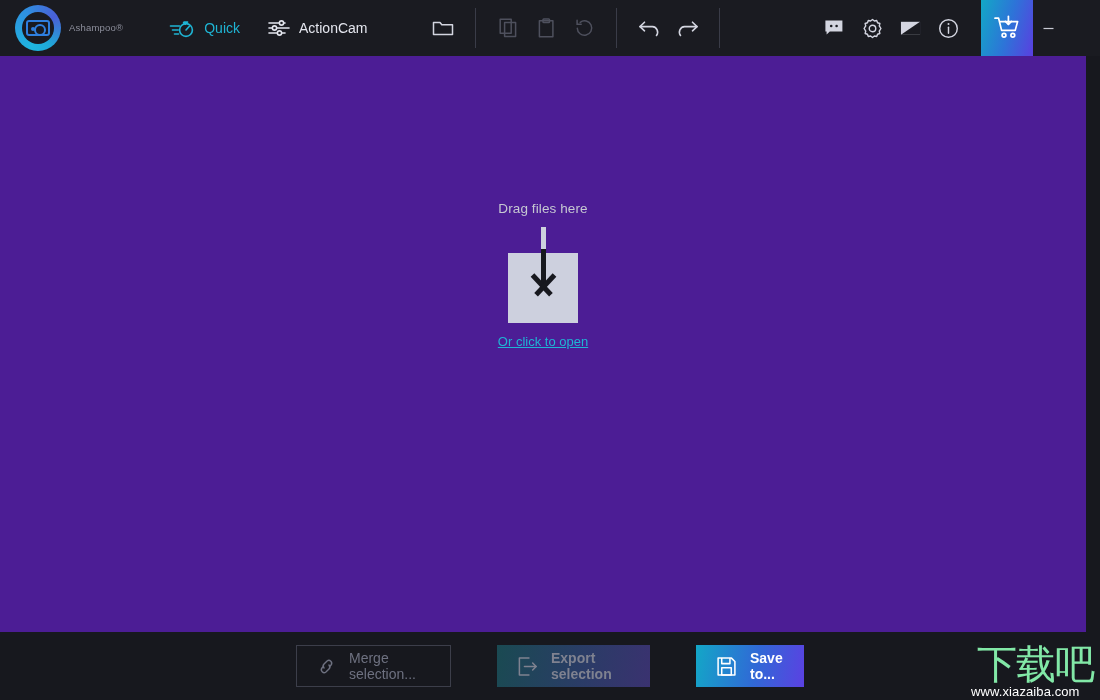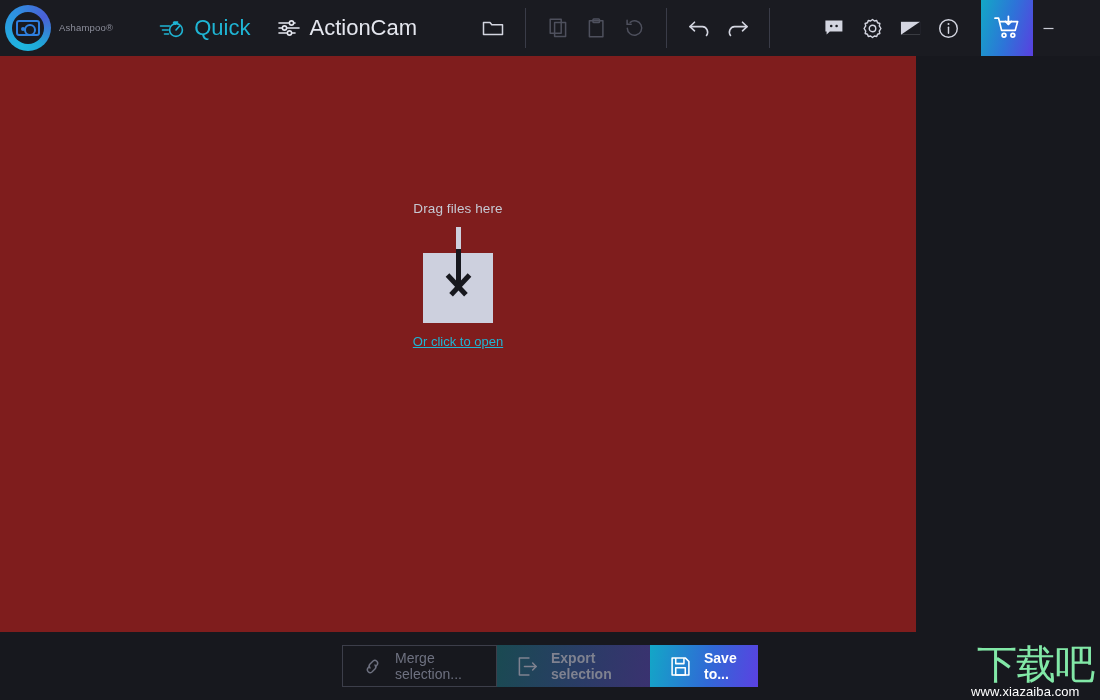--- a/index.html
+++ b/index.html
@@ -26,21 +26,21 @@
     height: 56px;
     background: #1a1b21;
     display: flex;
     align-items: center;
   }
 
   
   .brand {
     display: flex;
     align-items: center;
-    padding-left: 5px;
+    padding-left: 15px;
     height: 56px;
   }
   .brand-logo {
     width: 46px; height: 46px;
     position: relative;
     flex: 0 0 auto;
   }
   .brand-logo .ring {
     position: absolute;
     inset: 0;
@@ -102,21 +102,21 @@
     align-items: center;
     gap: 28px;
     margin-left: 46px;
     height: 56px;
   }
   .mode {
     display: flex;
     align-items: center;
     gap: 9px;
     cursor: pointer;
-    font-size: 22px;
+    font-size: 14px;
     color: #e4e6ee;
   }
   .mode.active { color: #1fb5d4; }
   .mode svg { display: block; }
 
   
   .tools {
     display: flex;
     align-items: center;
     height: 56px;
@@ -169,23 +169,23 @@
     justify-content: center;
     cursor: pointer;
     color: #c8cad4;
   }
   .win-btn:last-child { margin-right: 7px; }
 
   
   .main {
     position: absolute;
     top: 56px; left: 0;
-    width: 916px;
+    width: 1086px;
     height: 576px;
-    background: #7f1d1d;
+    background: #4c1d95;
   }
 
   .dropzone {
     position: absolute;
     left: 0; right: 0;
     top: 145px;
     display: flex;
     flex-direction: column;
     align-items: center;
   }
@@ -251,20 +251,21 @@
   
   .footer {
     position: absolute;
     bottom: 0; left: 0;
     width: 1100px;
     height: 68px;
     background: #17181e;
     display: flex;
     align-items: center;
     justify-content: center;
+    gap: 46px;
   }
   .fbtn {
     height: 42px;
     display: flex;
     align-items: center;
     justify-content: center;
     gap: 13px;
     font-size: 14px;
     font-weight: bold;
     cursor: pointer;

